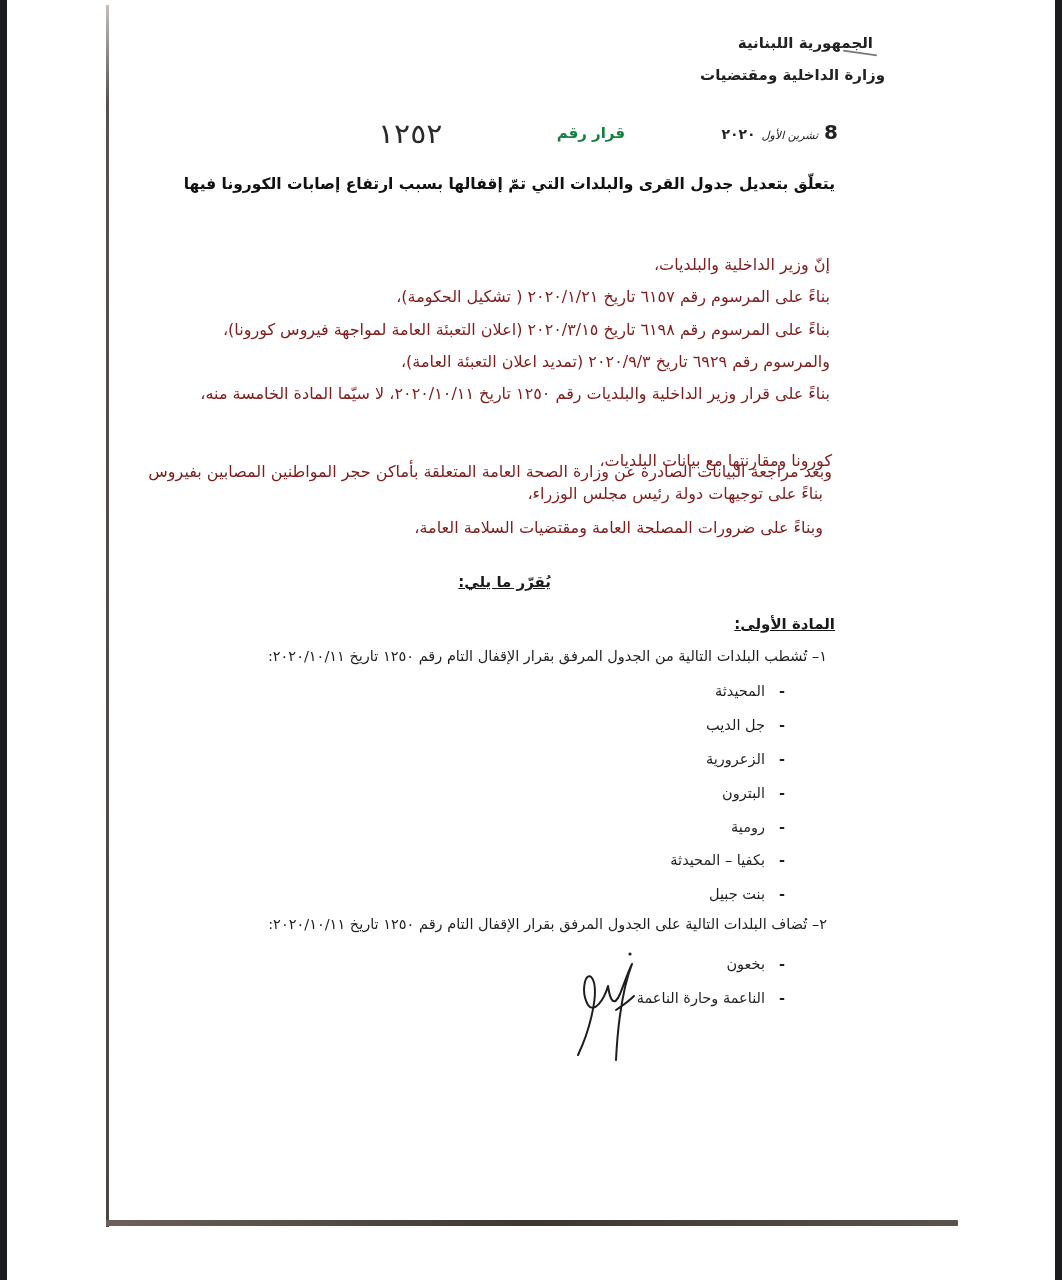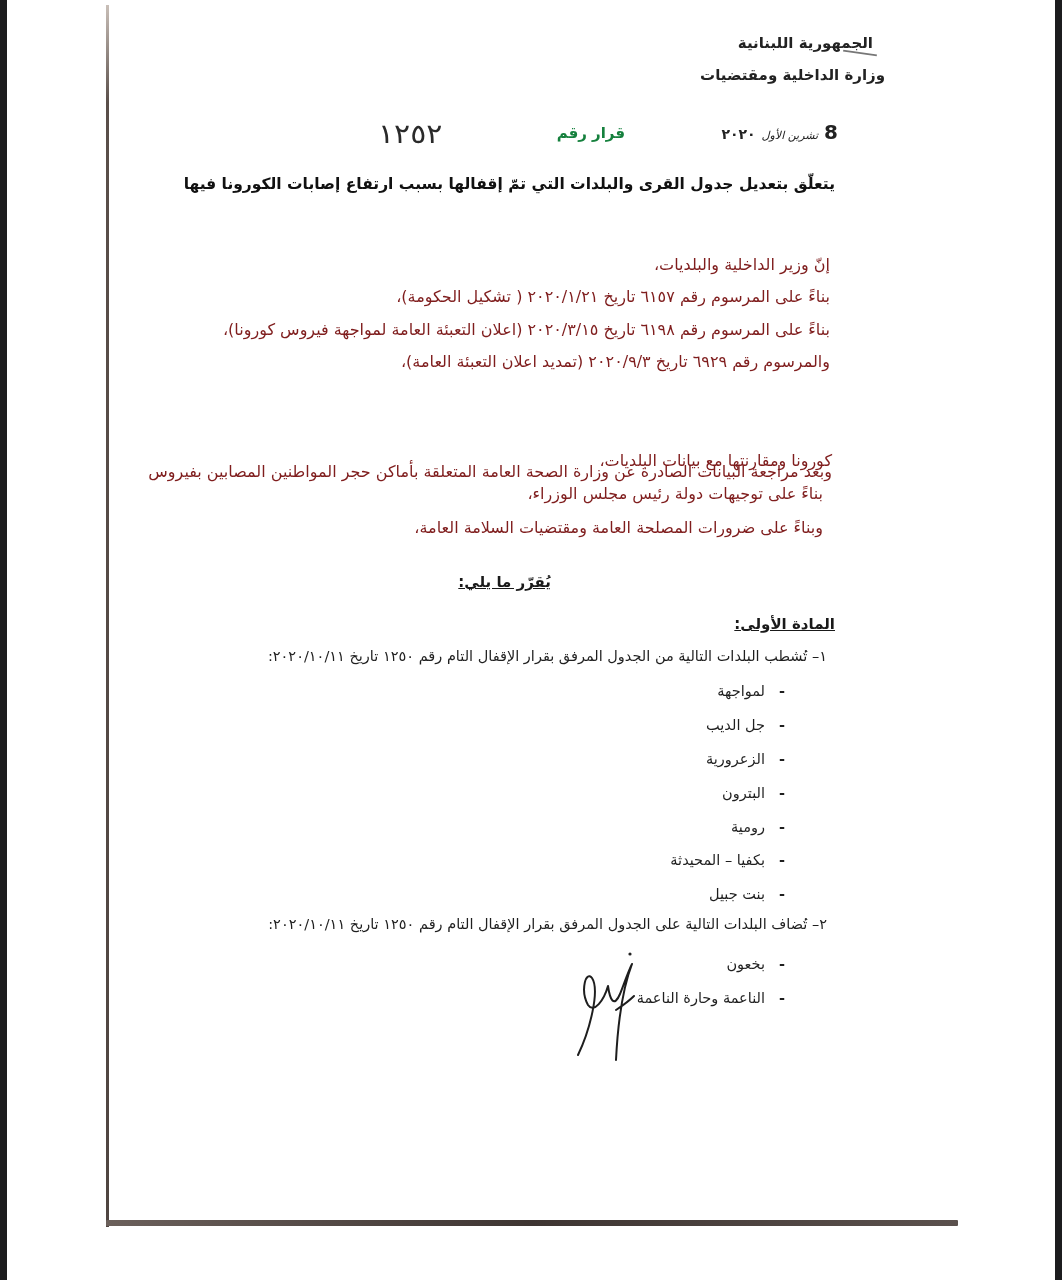--- a/index.html
+++ b/index.html
@@ -80,34 +80,35 @@
 
   <div class="rtl decision">قرار رقم</div>
   <div class="decision-no">١٢٥٢</div>
 
   <div class="rtl subject">يتعلّق بتعديل جدول القرى والبلدات التي تمّ إقفالها بسبب ارتفاع إصابات الكورونا فيها</div>
 
   <div class="rtl body-line l1">إنّ وزير الداخلية والبلديات،</div>
   <div class="rtl body-line l2">بناءً على المرسوم رقم ٦١٥٧ تاريخ ٢٠٢٠/١/٢١ ( تشكيل الحكومة)،</div>
   <div class="rtl body-line l3">بناءً على المرسوم رقم ٦١٩٨ تاريخ ٢٠٢٠/٣/١٥ (اعلان التعبئة العامة لمواجهة فيروس كورونا)،</div>
   <div class="rtl body-line l4">والمرسوم رقم ٦٩٢٩ تاريخ ٢٠٢٠/٩/٣ (تمديد اعلان التعبئة العامة)،</div>
+  <div class="rtl body-line l5">بناءً على قرار وزير الداخلية والبلديات رقم ١٢٥٠ تاريخ ٢٠٢٠/١٠/١١، لا سيّما المادة الخامسة منه،</div>
   <div class="rtl body-line l6">وبعد مراجعة البيانات الصادرة عن وزارة الصحة العامة المتعلقة بأماكن حجر المواطنين المصابين بفيروس</div>
   <div class="rtl body-line l7">كورونا ومقارنتها مع بيانات البلديات،</div>
   <div class="rtl body-line l8">بناءً على توجيهات دولة رئيس مجلس الوزراء،</div>
   <div class="rtl body-line l9">وبناءً على ضرورات المصلحة العامة ومقتضيات السلامة العامة،</div>
 
   <div class="rtl decides">يُقرّر ما يلي:</div>
 
   <div class="rtl article">المادة الأولى:</div>
 
   <div class="rtl clause c1">١– تُشطب البلدات التالية من الجدول المرفق بقرار الإقفال التام رقم ١٢٥٠ تاريخ ٢٠٢٠/١٠/١١:</div>
 
   <div class="rtl li" style="right:250px; top:683px;">
     <span class="dash">-</span>
-    <span>لمواجهة</span>
+    <span>المحيدثة</span>
   </div>
   <div class="rtl li" style="right:250px; top:717px;">
     <span class="dash">-</span>
     <span>جل الديب</span>
   </div>
   <div class="rtl li" style="right:250px; top:751px;">
     <span class="dash">-</span>
     <span>الزعرورية</span>
   </div>
   <div class="rtl li" style="right:250px; top:785px;">

